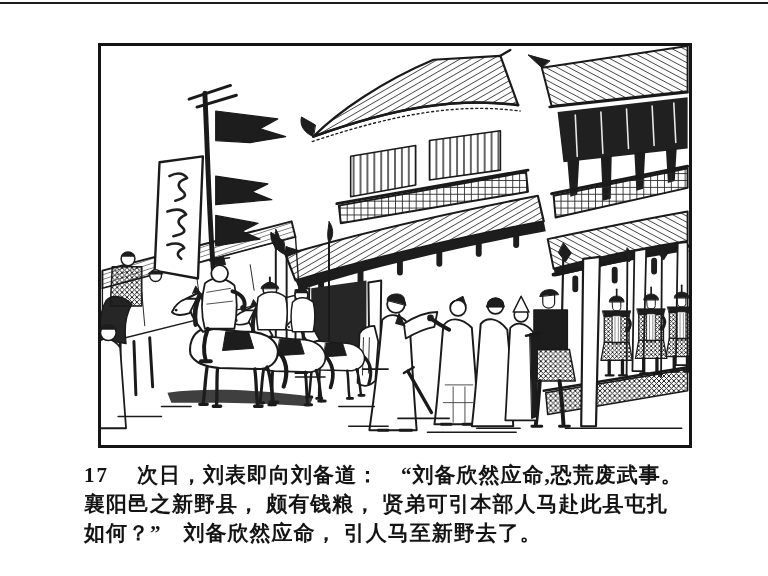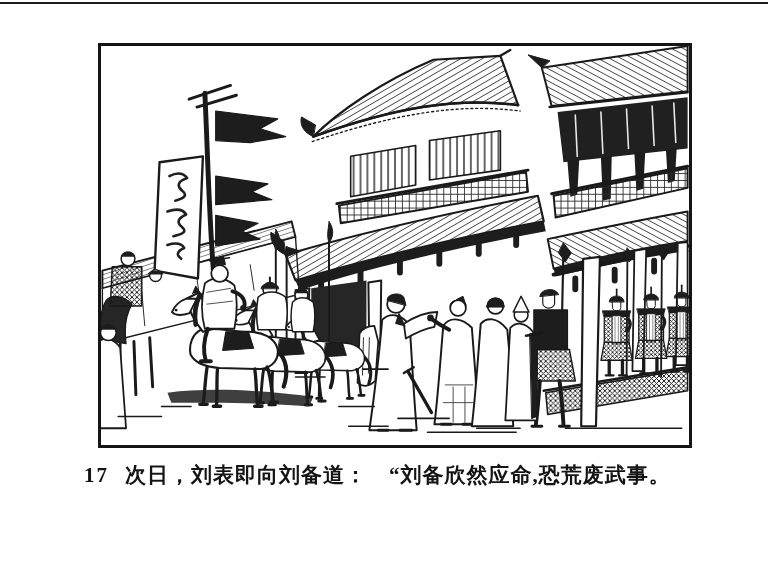--- a/index.html
+++ b/index.html
@@ -12,21 +12,21 @@
     position:absolute;left:98px;top:43px;width:594px;height:405px;
     border:3px solid #151515;box-sizing:border-box;background:#ffffff;
   }
   .panel-frame svg{display:block;width:100%;height:100%;}
   .caption{
     position:absolute;left:84px;top:461px;width:640px;
     color:#141414;font-size:21px;line-height:29px;font-weight:600;
     letter-spacing:1px;white-space:nowrap;
   }
   .caption .cap-line{height:29px;}
-  .panel-num{display:inline-block;margin-right:16px;letter-spacing:2px;}
+  .panel-num{display:inline-block;margin-right:28px;letter-spacing:2px;}
   .ink{stroke:#1a1a1a;}
 </style>
 </head>
 <body>
 
 <div class="page">
 
   <div class="top-rule"></div>
 
   <div class="panel-frame" aria-label="Ink line drawing: outside a palace with upswept tiled roofs, balustrades and pillars, Liu Biao and robed attendants bid farewell to Liu Bei's party of horsemen; armored guards with spears stand at the right, and a banner pole with pennants rises over the wall at the left.">
@@ -246,15 +246,17 @@
         <path d="M66,352 C110,346 168,350 214,356 L210,366 C168,362 112,362 70,362 Z" fill="#1d1d1d" opacity="0.85"></path>
         <path d="M16,376 h44 M60,366 h30 M240,366 h36 M300,378 h52 M330,392 h90 M250,386 h40 M380,388 h44 M470,388 h118 M196,336 h30 M264,328 h26" class="ink" stroke-width="1.6"></path>
       </g>
     </svg>
   </div>
 
   <div class="caption">
     <div class="cap-line">
       <span class="panel-num">17</span><span>次日，刘表即向刘备道：　“刘备欣然应命,恐荒废武事。</span>
     </div>
+    <div class="cap-line">襄阳邑之新野县， 颇有钱粮， 贤弟可引本部人马赴此县屯扎</div>
+    <div class="cap-line">如何？”　刘备欣然应命， 引人马至新野去了。</div>
   </div>
 
 </div>
 
 </body></html>

